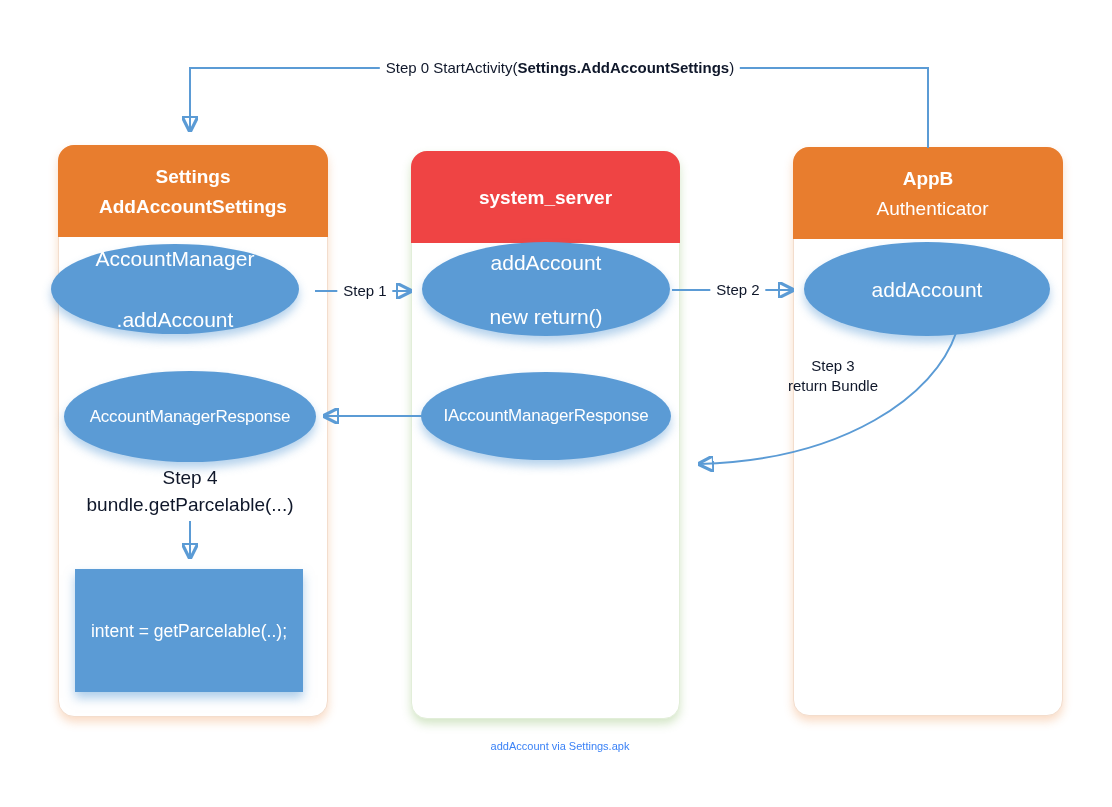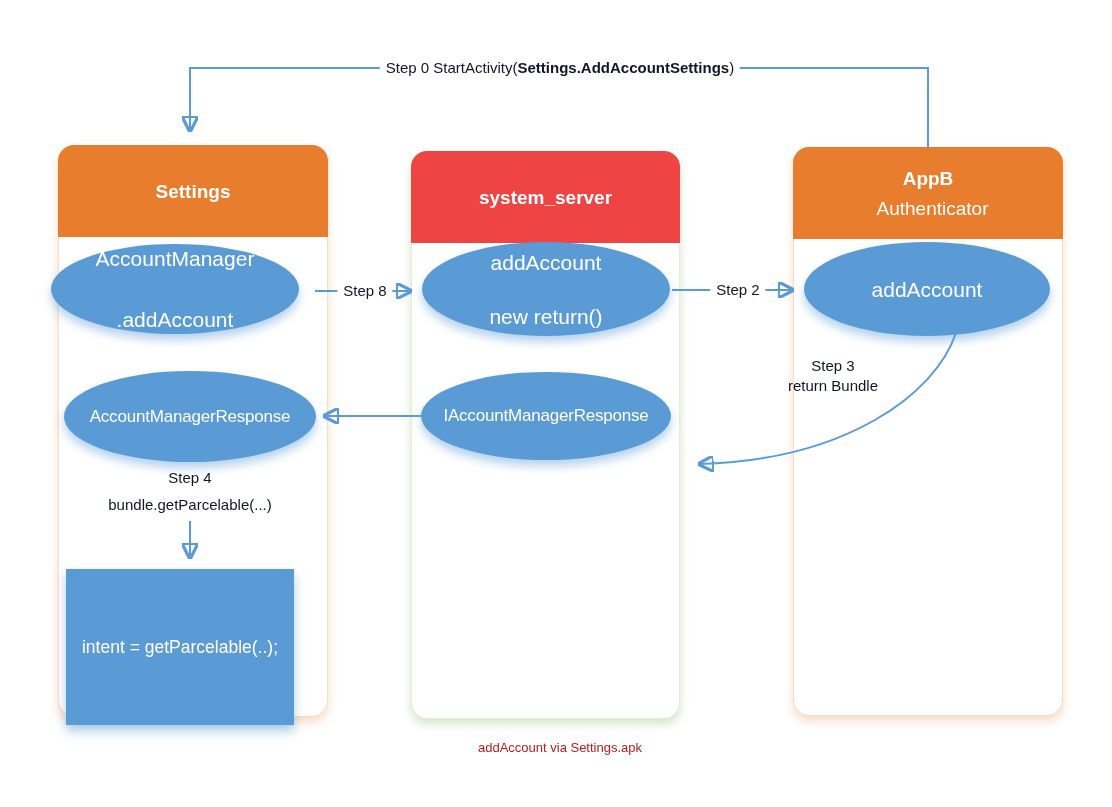--- a/index.html
+++ b/index.html
@@ -35,36 +35,37 @@
     text-align:center;font-size:17.5px;line-height:28px;
     box-shadow:0 6px 10px rgba(91,155,213,.5);
   }
   
   .lbl{
     position:absolute;z-index:6;color:#0f172a;font-size:15px;line-height:20px;
     transform:translateX(-50%);white-space:nowrap;text-align:center;
   }
   .lbl.onLine{background:#fff;padding:0 6px;}
   .lbl .b{font-weight:bold;}
-  .lbl.big{font-size:15px;line-height:27px;}
+  .lbl.big{font-size:19px;line-height:27px;}
   
   #wires{position:absolute;left:0;top:0;z-index:5;pointer-events:none;}
   #wires path{fill:none;stroke:#5B9BD5;stroke-width:2;}
   
-  .caption{position:absolute;z-index:6;color:#b91c1c;font-size:13px;
+  .caption{position:absolute;z-index:6;color:#3b82f6;font-size:11px;
     transform:translateX(-50%);white-space:nowrap;}
 </style>
 </head>
 <body>
 
 <div id="canvas">
 
   <div class="lane orange" style="left:58px;top:145px;width:268px;height:570px;">
     <div class="lane-header orange">
       <span class="hl-bold">Settings</span>
+      <span class="hl-bold">AddAccountSettings</span>
     </div>
   </div>
 
   <div class="lane green" style="left:411px;top:151px;width:267px;height:566px;">
     <div class="lane-header green">
       <span class="hl-bold">system_server</span>
     </div>
   </div>
 
   <div class="lane orange" style="left:793px;top:147px;width:268px;height:567px;">
@@ -89,21 +90,21 @@
   </div>
 
   <div class="node-ellipse" style="left:64px;top:371px;width:252px;height:91px;">
     <span class="small">AccountManagerResponse</span>
   </div>
 
   <div class="node-ellipse" style="left:421px;top:372px;width:250px;height:88px;">
     <span class="small">IAccountManagerResponse</span>
   </div>
 
-  <div class="node-rect" style="left:66px;top:569px;width:228px;height:156px;text-align:center;">
+  <div class="node-rect" style="left:75px;top:569px;width:228px;height:123px;text-align:center;">
     <span>intent = getParcelable(..);</span>
   </div>
 
   <svg id="wires" width="1112" height="807">
     <defs>
       <marker id="arrow" markerWidth="8" markerHeight="8" viewBox="0 0 10 10" refX="8.5" refY="5" orient="auto" markerUnits="strokeWidth">
         <path d="M0,0 L10,5 L0,10 Z" fill="#5B9BD5" stroke="none"></path>
       </marker>
     </defs>
     <path d="M928,148 L928,68 L190,68 L190,130" marker-end="url(#arrow)"></path>
@@ -111,21 +112,21 @@
     <path d="M672,290 L792,290" marker-end="url(#arrow)"></path>
     <path d="M956,333 C935,395 845,460 700,464" marker-end="url(#arrow)"></path>
     <path d="M423,416 L325,416" marker-end="url(#arrow)"></path>
     <path d="M190,521 L190,557" marker-end="url(#arrow)"></path>
   </svg>
 
   <div class="lbl onLine" style="left:560px;top:58px;">
     <span>Step 0  StartActivity(</span><span class="b">Settings.AddAccountSettings</span><span>)</span>
   </div>
 
-  <div class="lbl onLine" style="left:365px;top:281px;">Step 8</div>
+  <div class="lbl onLine" style="left:365px;top:281px;">Step 1</div>
 
   <div class="lbl onLine" style="left:738px;top:280px;">Step 2</div>
 
   <div class="lbl" style="left:833px;top:356px;">
     <div>Step 3</div>
     <div>return Bundle</div>
   </div>
 
   <div class="lbl big" style="left:190px;top:464px;">
     <div>Step 4</div>

